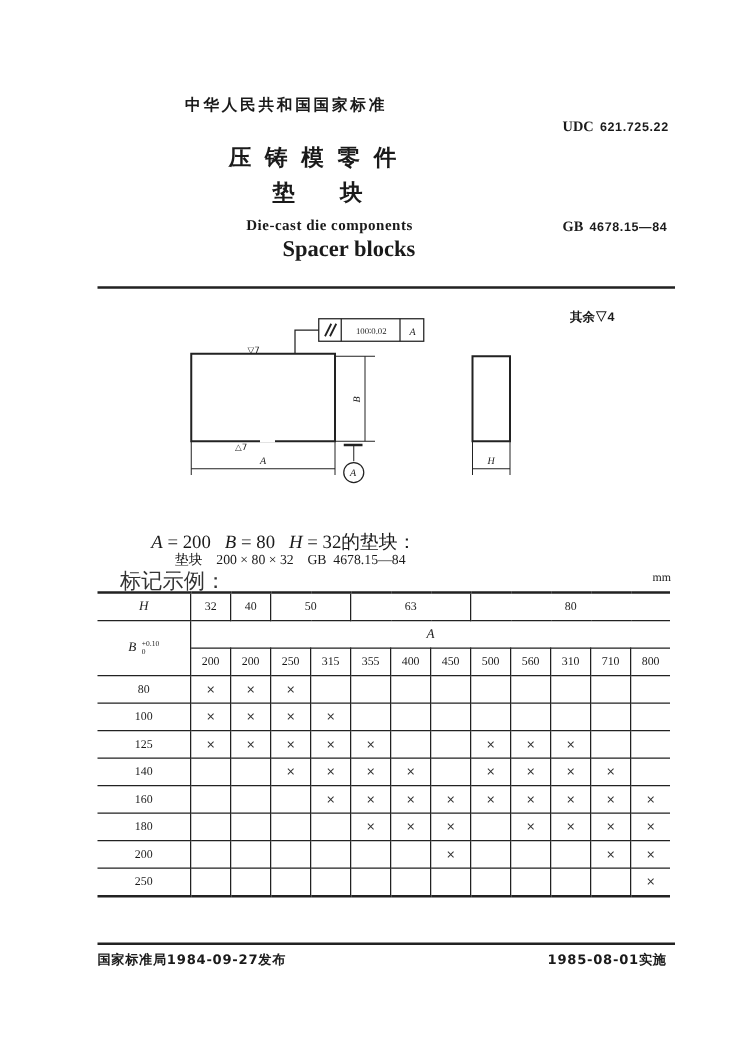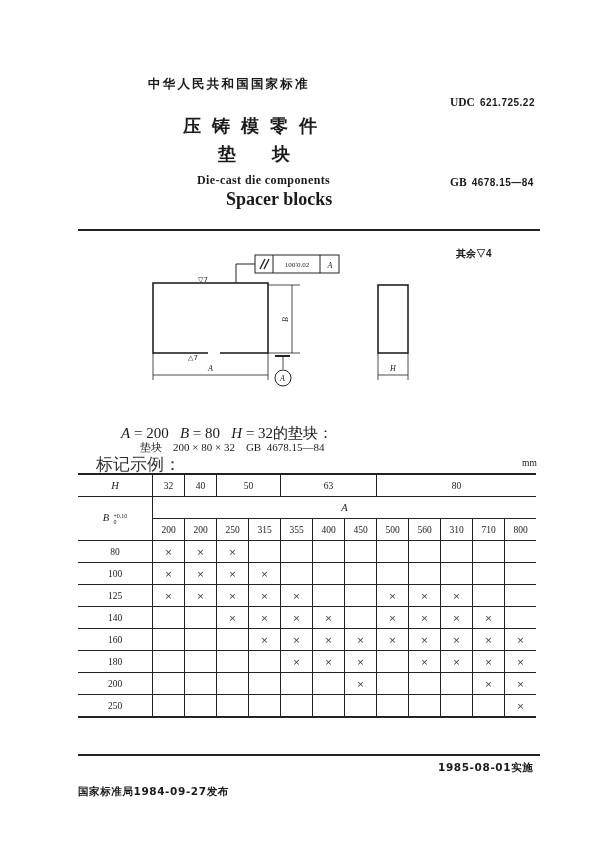--- a/index.html
+++ b/index.html
@@ -24,21 +24,21 @@
   table.spec { position:absolute; left:78px; top:473px; border-collapse:collapse; font-family:"Liberation Serif", serif; font-size:9.5px; }
   table.spec td { border:1px solid #222; text-align:center; height:21px; padding:0; }
   table.spec tr.top td { border-top:2px solid #222; }
   table.spec tr.bottom td { border-bottom:2px solid #222; }
   table.spec td.first { width:74px; border-left:none; }
   table.spec td.last { border-right:none; }
   table.spec td.c { width:31px; }
   table.spec .mk { font-size:9px; font-family:"DejaVu Sans", sans-serif; color:#333; }
   table.spec .ital { font-style:italic; font-size:10.5px; }
   .rule-bot { left:78px; top:754px; width:462px; height:2px; background:#222; }
-  .pub { left:78px; top:761px; font-size:10.5px; font-weight:bold; font-family:"DejaVu Sans", sans-serif; letter-spacing:0.6px;margin-top:24px; }
+  .pub { left:78px; top:761px; font-size:10.5px; font-weight:bold; font-family:"DejaVu Sans", sans-serif; letter-spacing:0.6px; }
   .impl { left:438px; top:761px; font-size:10.5px; font-weight:bold; font-family:"DejaVu Sans", sans-serif; letter-spacing:0.6px; }
   svg.draw { position:absolute; left:140px; top:250px; }
 </style>
 </head>
 <body>
 
 <div class="abs hdr-std">中华人民共和国国家标准</div>
 <div class="abs title1">压铸模零件</div>
 <div class="abs title2">
   <span>垫</span><span>块</span>

